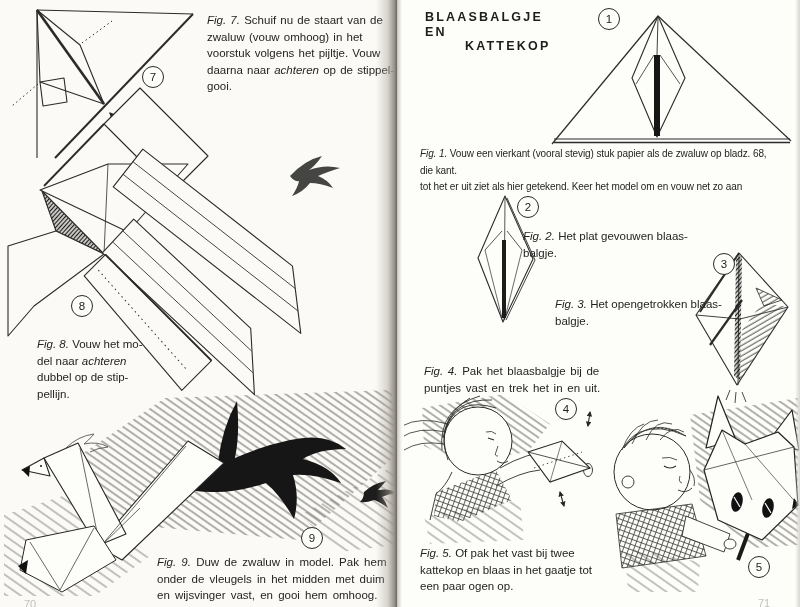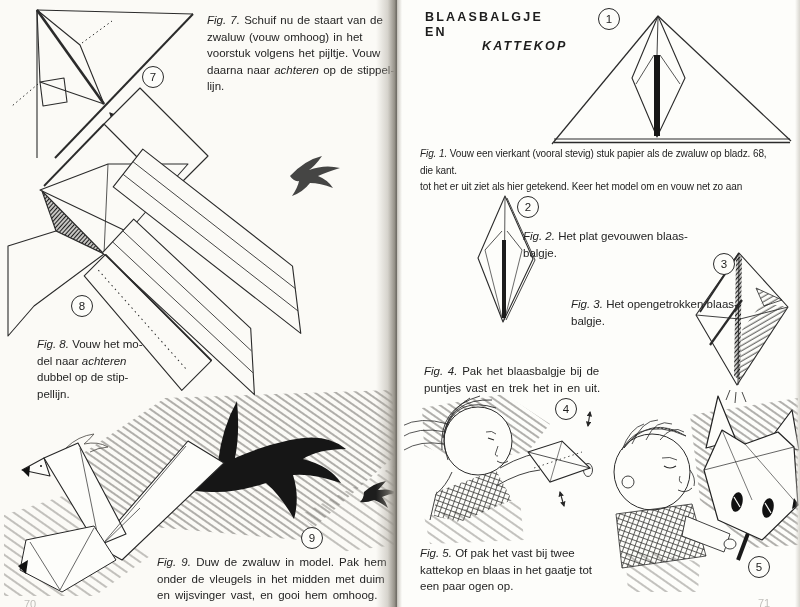--- a/index.html
+++ b/index.html
@@ -21,21 +21,21 @@
   .figlbl{font-style:italic;}
   .emw{font-style:italic;}
   #cap-fig1{font-size:10px;line-height:16.5px;letter-spacing:-0.1px;}
   #cap-fig9 .ln{word-spacing:2px;}
   #cap-fig4 .ln{word-spacing:1.5px;}
   #cap-fig7 .ln{word-spacing:1px;}
   
   #section-title{position:absolute;left:25px;top:10px;font-size:12.5px;font-weight:bold;
      letter-spacing:2.2px;line-height:14.5px;color:#1d1d1d;}
   #section-title .t2{}
-  #section-title .t3{margin-left:57px;font-style:italic;}
+  #section-title .t3{margin-left:40px;}
   
   .step{position:absolute;width:20px;height:20px;border:1.4px solid #2a2a2a;border-radius:50%;
      background:#fdfdfa;font-size:11.5px;line-height:20px;text-align:center;color:#1d1d1d;}
   
   .pagenum{position:absolute;font-size:11px;color:#8f8d88;opacity:.55;}
 </style>
 </head>
 <body>
 
 <div id="book">
@@ -144,21 +144,21 @@
           <polygon points="18,566 28,560 26,574" fill="#111111" stroke="none"></polygon>
         </g>
       </g>
     </svg>
 
     <div class="cap" id="cap-fig7" style="left:207px;top:12px;width:187px">
       <div class="ln"><span class="figlbl">Fig. 7.</span><span> Schuif nu de staart van de</span></div>
       <div class="ln">zwaluw (vouw omhoog) in het</div>
       <div class="ln">voorstuk volgens het pijltje. Vouw</div>
       <div class="ln"><span>daarna naar </span><span class="emw">achteren</span><span> op de stippel-</span></div>
-      <div class="ln">lijn.</div>
+      <div class="ln">gooi.</div>
     </div>
 
     <div class="cap" id="cap-fig8" style="left:37px;top:336px;width:112px">
       <div class="ln"><span class="figlbl">Fig. 8.</span><span> Vouw het mo-</span></div>
       <div class="ln"><span>del naar </span><span class="emw">achteren</span></div>
       <div class="ln">dubbel op de stip-</div>
       <div class="ln">pellijn.</div>
     </div>
 
     <div class="cap" id="cap-fig9" style="left:157px;top:554px;width:241px">
@@ -300,21 +300,21 @@
       <div class="ln"><span class="figlbl">Fig. 1.</span><span> Vouw een vierkant (vooral stevig) stuk papier als de zwaluw op bladz. 68,</span></div>
       <div class="ln">die kant.</div>
       <div class="ln">tot het er uit ziet als hier getekend. Keer het model om en vouw net zo aan</div>
     </div>
 
     <div class="cap" id="cap-fig2" style="left:123px;top:228px;width:185px">
       <div class="ln"><span class="figlbl">Fig. 2.</span><span> Het plat gevouwen blaas-</span></div>
       <div class="ln">balgje.</div>
     </div>
 
-    <div class="cap" id="cap-fig3" style="left:171px;top:296px;width:180px">
+    <div class="cap" id="cap-fig3" style="left:155px;top:296px;width:180px">
       <div class="ln"><span class="figlbl">Fig. 3.</span><span> Het opengetrokken blaas-</span></div>
       <div class="ln">balgje.</div>
     </div>
 
     <div class="cap" id="cap-fig4" style="left:24px;top:363px;width:228px">
       <div class="ln"><span class="figlbl">Fig. 4.</span><span> Pak het blaasbalgje bij de</span></div>
       <div class="ln">puntjes vast en trek het in en uit.</div>
     </div>
 
     <div class="cap" id="cap-fig5" style="left:20px;top:545px;width:195px">

